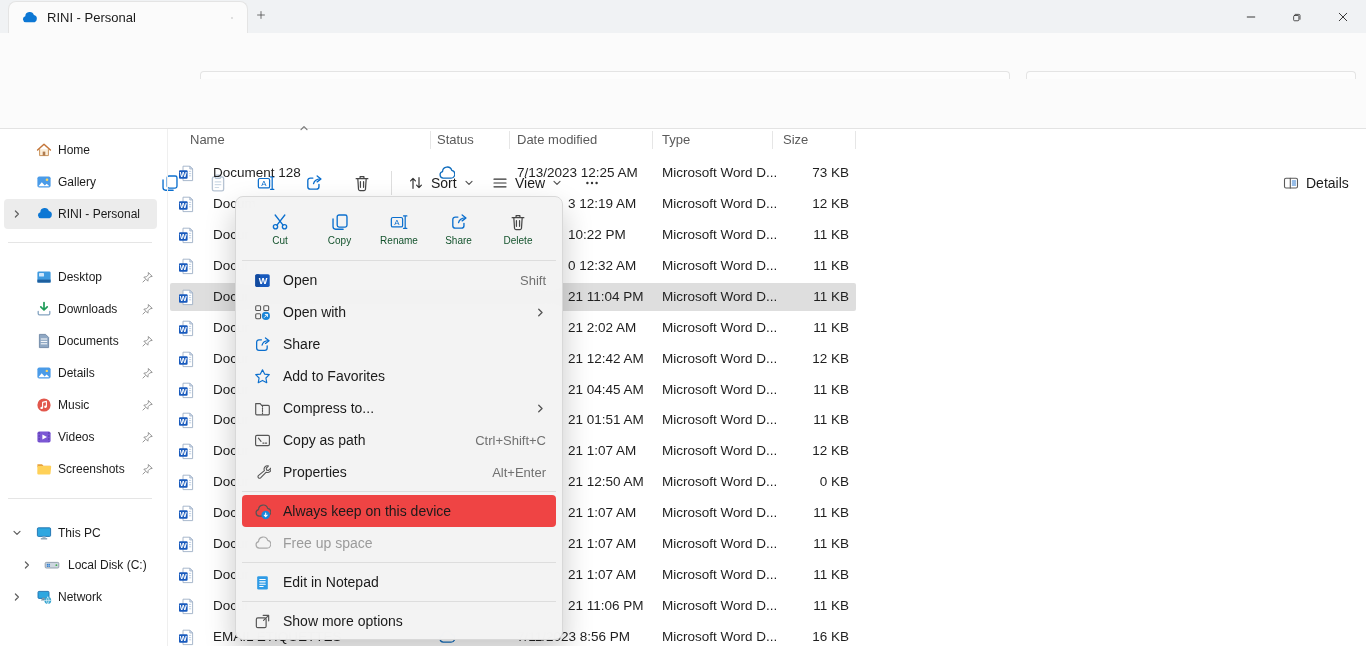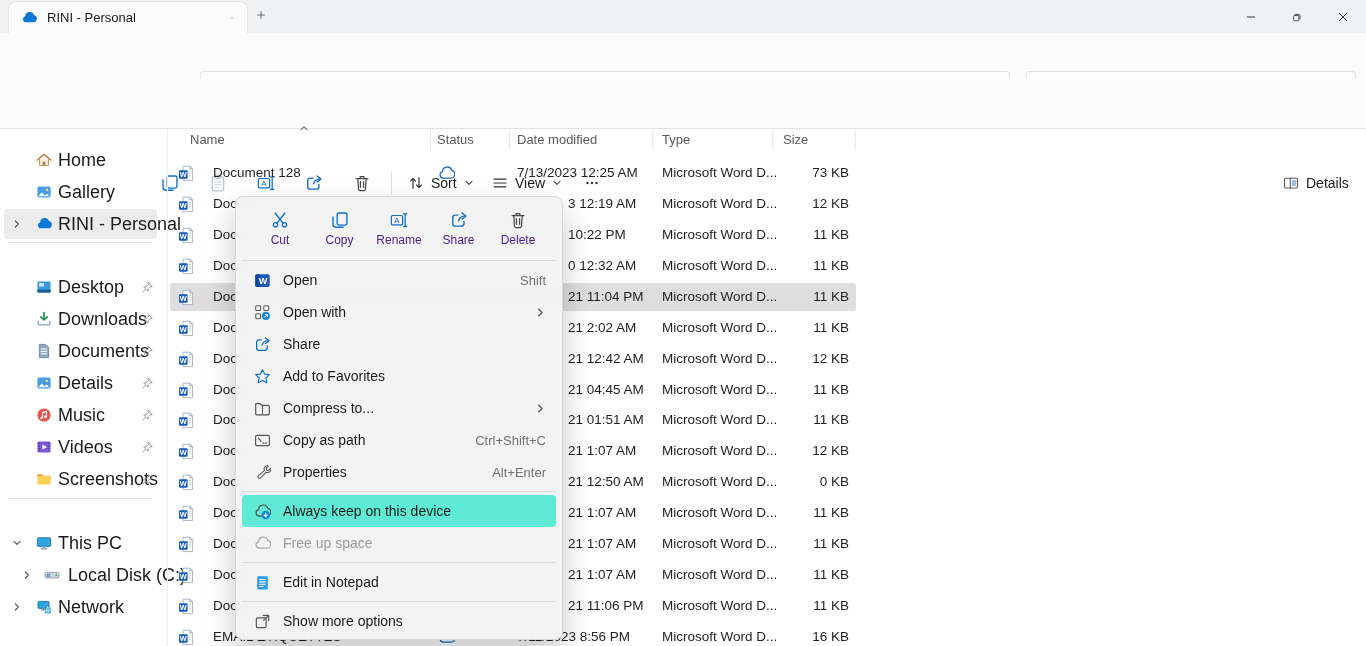--- a/index.html
+++ b/index.html
@@ -39,21 +39,21 @@
   .search-ph { font-size:14px; color:#757575; flex:1; }
 
   
   .toolbar { left:0; top:79px; width:1366px; height:50px; background:#fbfbfb; border-bottom:1px solid #e3e3e3; }
   .tbtn { top:86px; height:36px; display:flex; align-items:center; justify-content:center; gap:7px; border-radius:4px; font-size:14px; color:#1b1b1b; padding:0 9px; }
   .tsep { top:92px; width:1px; height:24px; background:#dedede; }
 
   
   .sidebar { left:0; top:129px; width:161px; height:517px; background:#fff; }
   .sb-item { position:absolute; left:4px; width:153px; height:30px; border-radius:4px;
-    display:flex; align-items:center; font-size:18px; color:#1b1b1b;margin-top:10px; }
+    display:flex; align-items:center; font-size:12px; color:#1b1b1b; }
   .sb-item.sel { background:#ececec; }
   .sb-chev { position:absolute; left:8px; width:10px; height:10px; color:#5f5f5f; }
   .sb-chev.ind { left:18px; }
   .sb-ic { position:absolute; left:32px; }
   .sb-ic.ind { left:40px; }
   .sb-label { position:absolute; left:54px; white-space:nowrap; }
   .sb-label.ind { left:64px; }
   .sb-pin { position:absolute; left:137px; width:13px; height:13px; color:#8a8a8a; }
   .sb-div { position:absolute; left:8px; width:144px; height:1px; background:#e5e5e5; }
   .divider-v { left:167px; top:129px; width:1px; height:517px; background:#efefef; }
@@ -75,24 +75,24 @@
   .c-date.cov { left:407px; }
   .c-type { position:absolute; left:501px; top:6px; white-space:nowrap; }
   .c-size { position:absolute; left:560px; top:6px; width:128px; text-align:right; white-space:nowrap; }
 
   
   .cmenu { left:235px; top:196px; width:328px; height:444px; background:rgba(243,243,243,0.97);
     border:1px solid #d8d8d8; border-radius:8px; box-shadow:0 14px 30px rgba(0,0,0,0.22);
     padding:4px; z-index:50; backdrop-filter:blur(8px); }
   .qa-bar { display:flex; justify-content:space-between; padding:2px 14px; height:56px; }
   .qa { width:52px; display:flex; flex-direction:column; align-items:center; justify-content:center; gap:4px; border-radius:4px; }
-  .qa-label { font-size:12px; color:#4c1d95; }
+  .qa-label { font-size:10px; color:#14532d; }
   .m-sep { height:1px; background:#dddddd; margin:3px 2px; }
   .m-item { height:32px; margin:0 2px; border-radius:4px; display:flex; align-items:center; padding:0 10px 0 12px; font-size:14px; }
-  .m-item.hl { background:#5eead4;text-align:center; }
+  .m-item.hl { background:#ef4444;text-align:center; }
   .m-item .m-label { margin-left:12px; white-space:nowrap; }
   .m-item.dis .m-label { color:#9b9b9b; }
   .m-short { margin-left:auto; font-size:13px; color:#717171; }
   .m-sub { margin-left:auto; width:11px; height:11px; color:#555; }
 </style>
 </head>
 <body>
 
 <div id="app">
 

